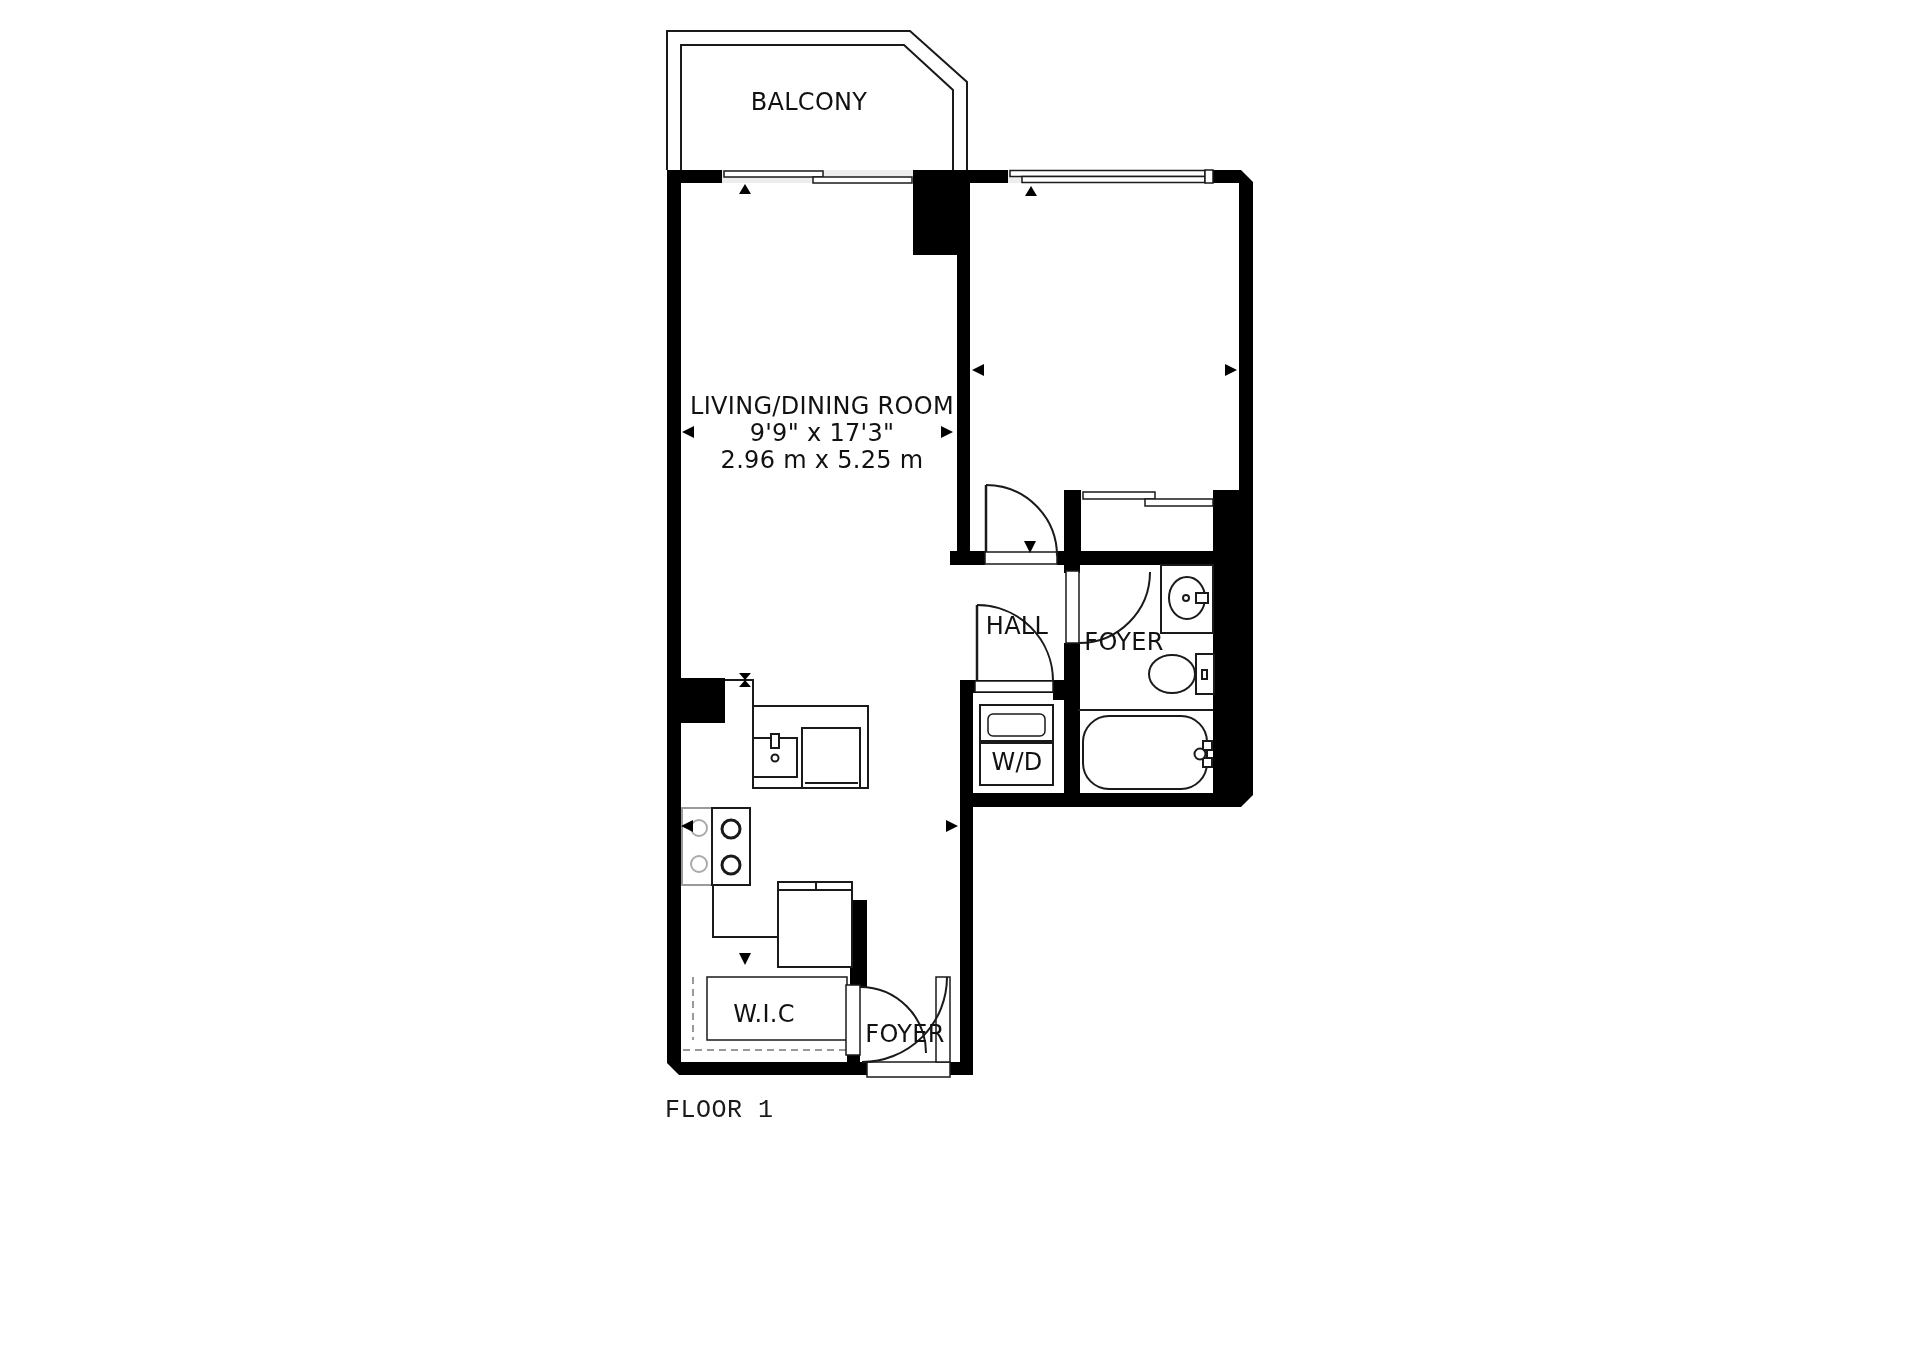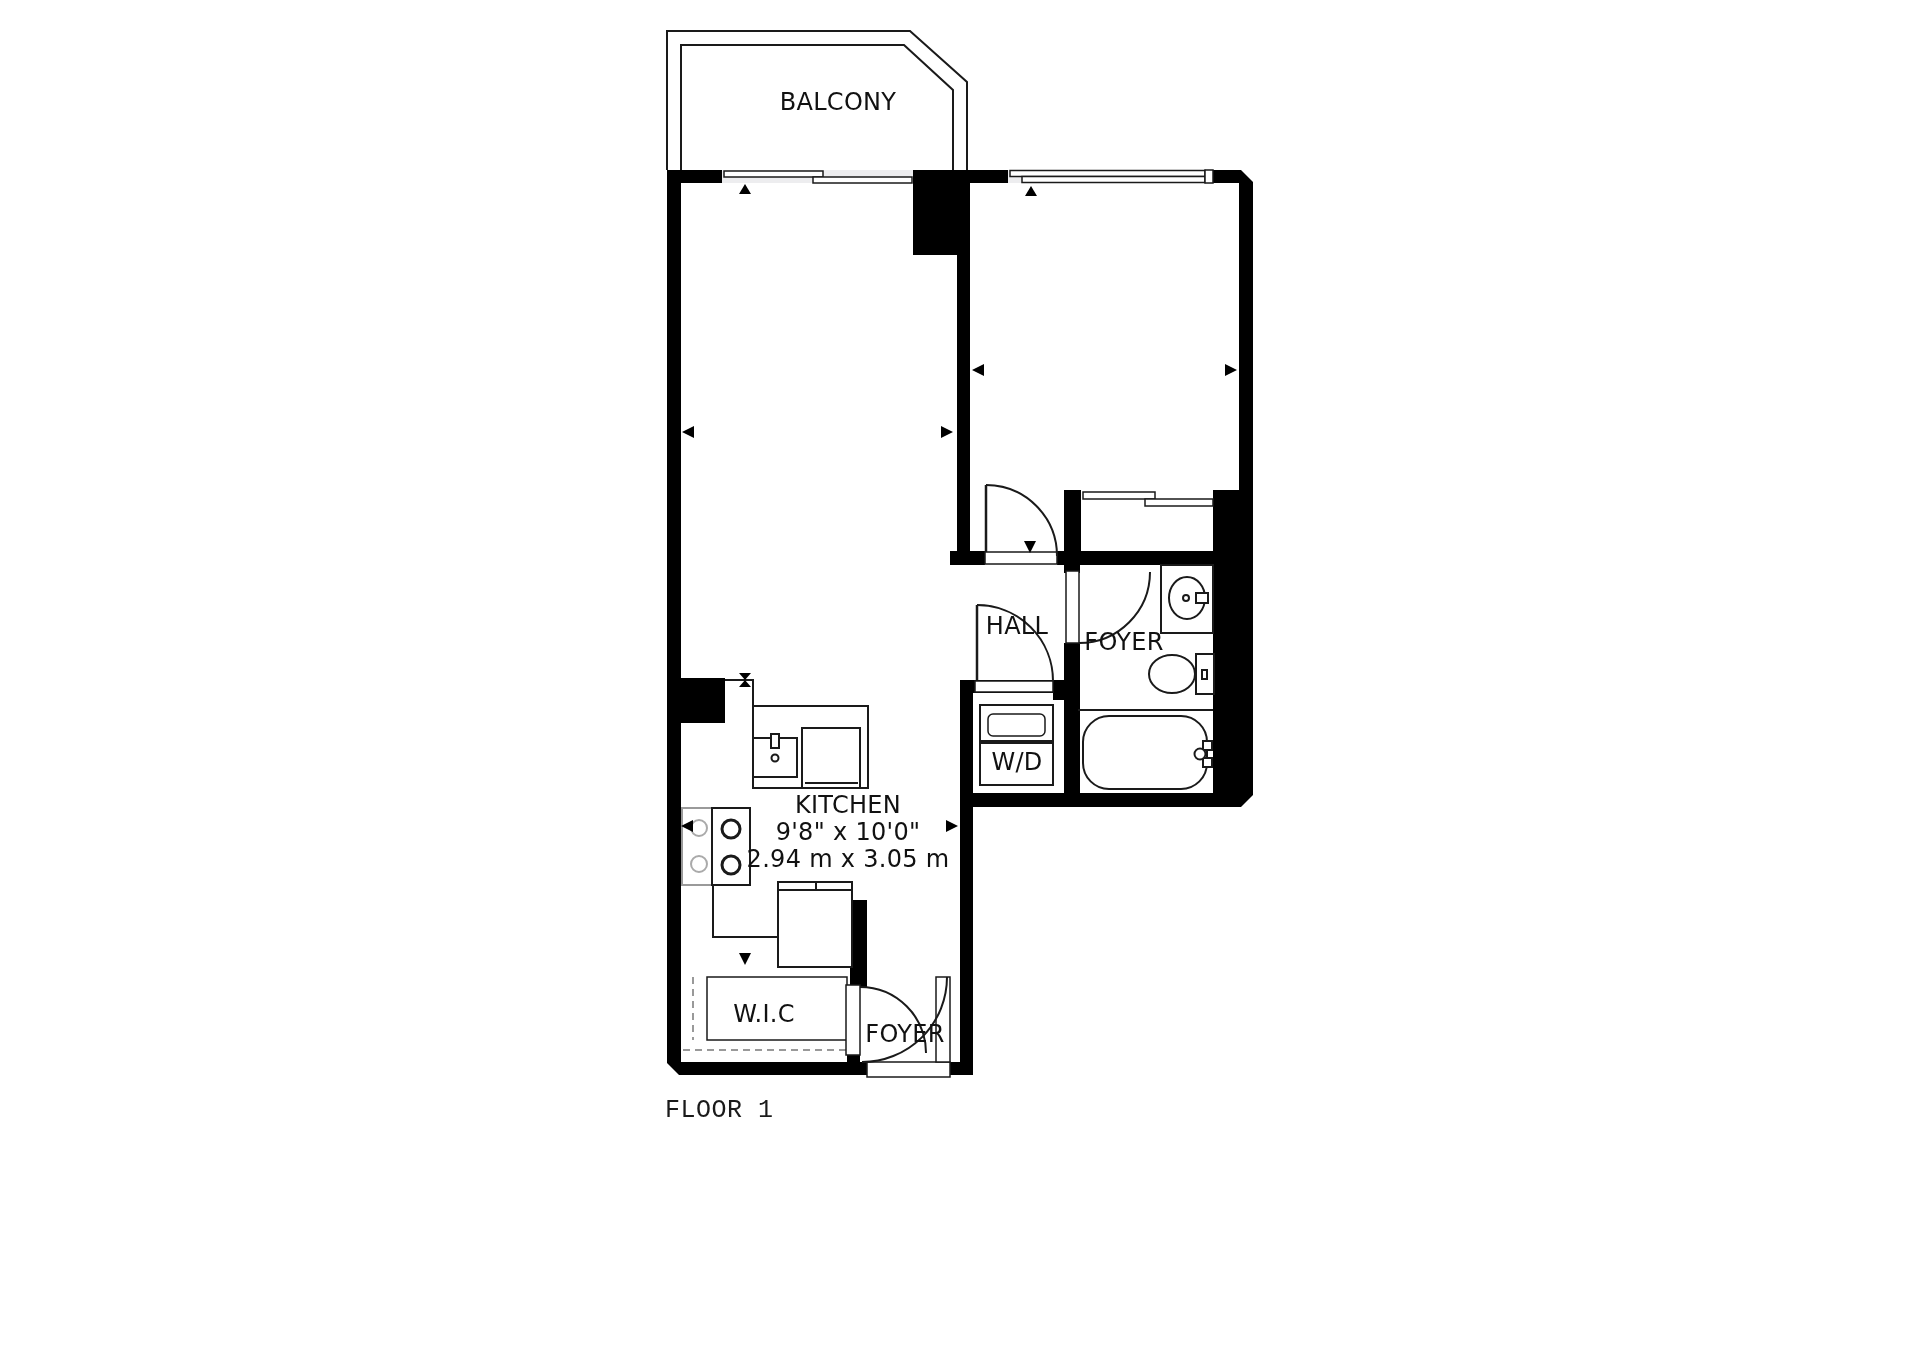--- a/index.html
+++ b/index.html
@@ -174,31 +174,31 @@
       <polygon points="1024,541 1036,541 1030,553"></polygon>
       <polygon points="682,432 694,426 694,438"></polygon>
       <polygon points="953,432 941,426 941,438"></polygon>
       <polygon points="972,370 984,364 984,376"></polygon>
       <polygon points="1237,370 1225,364 1225,376"></polygon>
       <polygon points="681,826 693,820 693,832"></polygon>
       <polygon points="958,826 946,820 946,832"></polygon>
     </g>
   </svg>
 
-  <div class="lbl" style="left:809px;top:102px;margin-left:29px;">
+  <div class="lbl" style="left:809px;top:102px;">
     <div>BALCONY</div>
   </div>
 
-
-
-  <div class="lbl" style="left:848px;top:832px;">
-    <div>KITCHEN</div>
-    <div>9'8" x 10'0"</div>
-    <div>2.94 m x 3.05 m</div>
-  </div>
+  <div class="lbl" style="left:822px;top:433px;">
+    <div>LIVING/DINING ROOM</div>
+    <div>9'9" x 17'3"</div>
+    <div>2.96 m x 5.25 m</div>
+  </div>
+
+
 
   <div class="lbl" style="left:1017px;top:626px;text-align:right;">
     <div>HALL</div>
   </div>
 
   <div class="lbl" style="left:1124px;top:642px;">
     <div>FOYER</div>
   </div>
 
   <div class="lbl" style="left:1017px;top:762px;">

